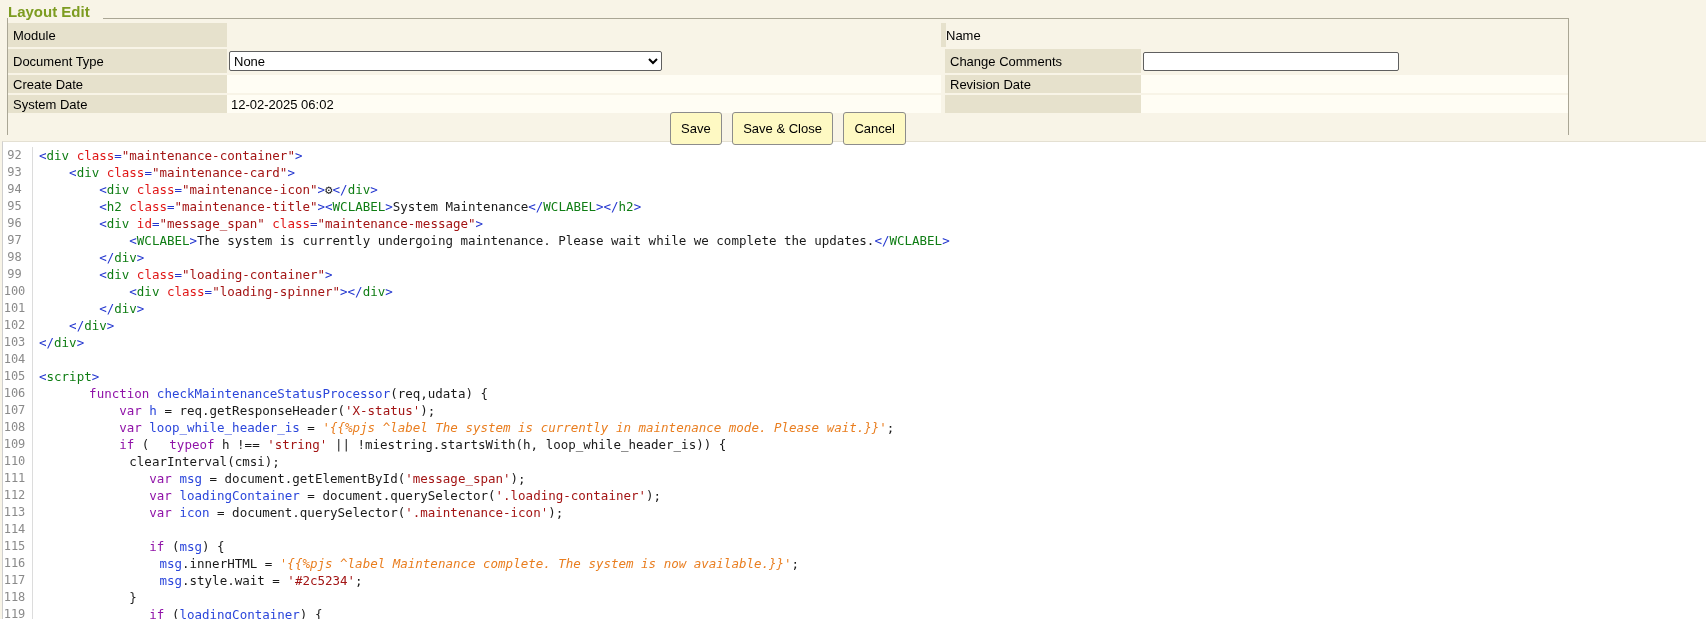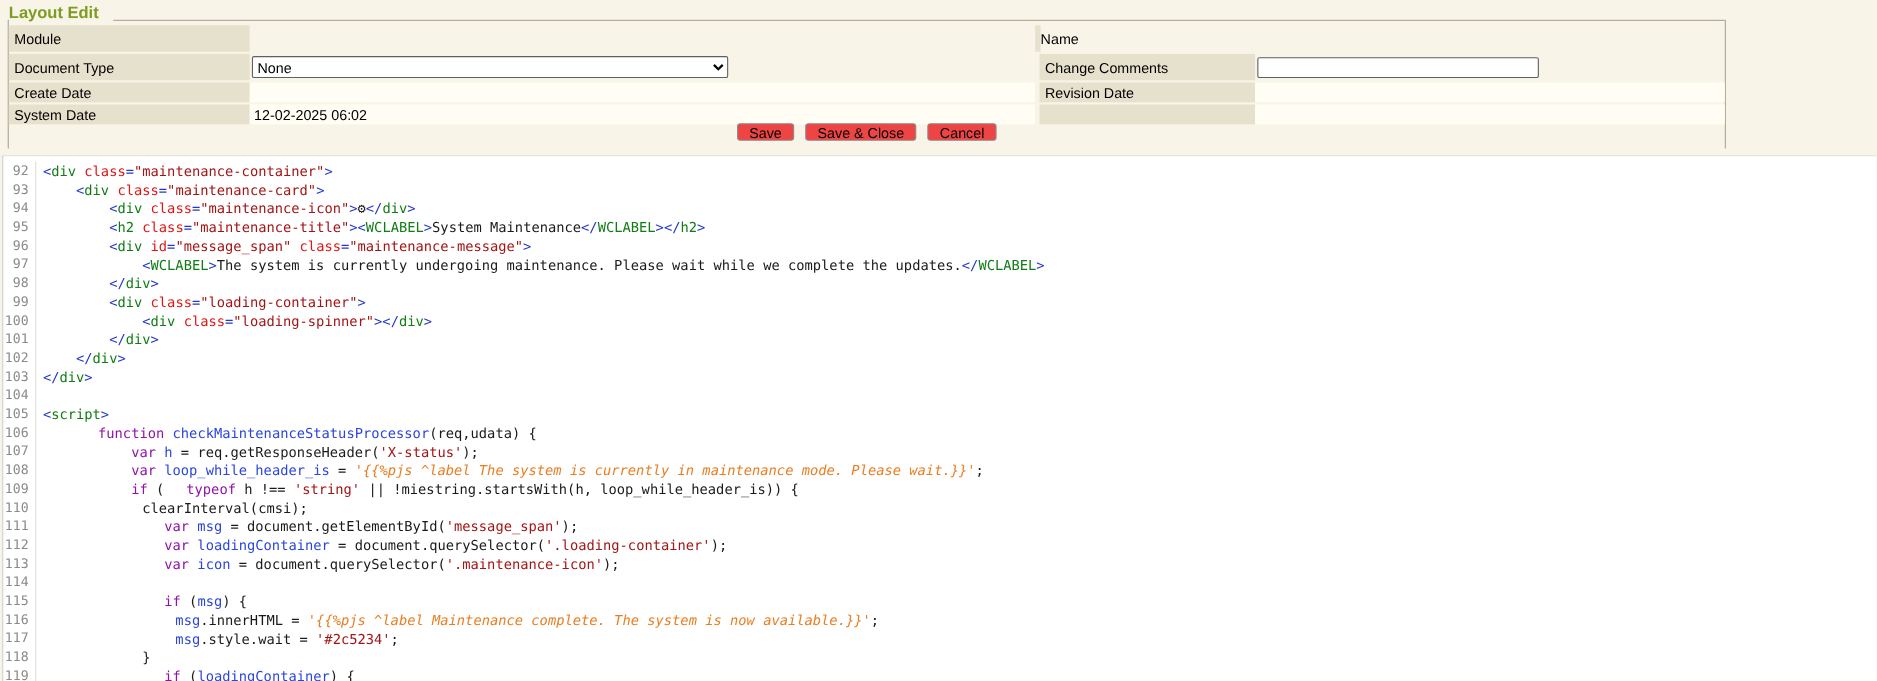--- a/index.html
+++ b/index.html
@@ -22,29 +22,29 @@
   .valw { background:var(--cellWhite); }
   .gapcell { background:transparent; }
 
   input.txt { width:256px; height:19px; border:1px solid #5f5f5f; border-radius:2px;
               font:13px "Liberation Sans", sans-serif; padding:0 4px; background:#fff; color:#000; }
   select.sel { width:433px; height:20px; border:1px solid #5f5f5f; border-radius:2px;
                font:13px "Liberation Sans", sans-serif; background:#fff; color:#000; }
   .date { padding-left:4px; }
 
   .btnrow { position:absolute; top:112px; left:8px; width:1560px; text-align:center; }
-  .btn { font:13px "Liberation Sans", sans-serif; color:#000; background:#ef4444;
-         border:1px solid #8c8c8c; border-radius:3px; height:16px; padding:0 10px; margin:0 3px; cursor:pointer; }
+  .btn { font:13px "Liberation Sans", sans-serif; color:#000; background:#fef9c3;
+         border:1px solid #8c8c8c; border-radius:3px; height:33px; padding:0 10px; margin:0 3px; cursor:pointer; }
 
   
   .editor { background:#fff; height:478px; padding-top:5px; margin-left:2px;
             border-left:1px solid #cfcfcf; border-top:1px solid #e4e0d2;
             font-family:"DejaVu Sans Mono", monospace; font-size:12.5px; line-height:17px; }
   .cl { display:flex; height:17px; white-space:pre; }
-  .ln { width:30px; flex:none; text-align:right; padding-right:6px; color:var(--gutter);
+  .ln { width:30px; flex:none; text-align:center; padding-right:6px; color:var(--gutter);
         border-right:1px solid #dcdcdc; font-size:12px; }
   .code { padding-left:6px; color:#1a1a1a; }
   .tk-p { color:#1a1a1a; }
   .tk-u { color:var(--pun); }
   .tk-t { color:var(--tag); }
   .tk-a { color:var(--attr); }
   .tk-s { color:var(--str); }
   .tk-k { color:var(--kw);margin-left:20px; }
   .tk-d { color:var(--def); }
   .tk-o { color:var(--orange);font-style:italic; }

